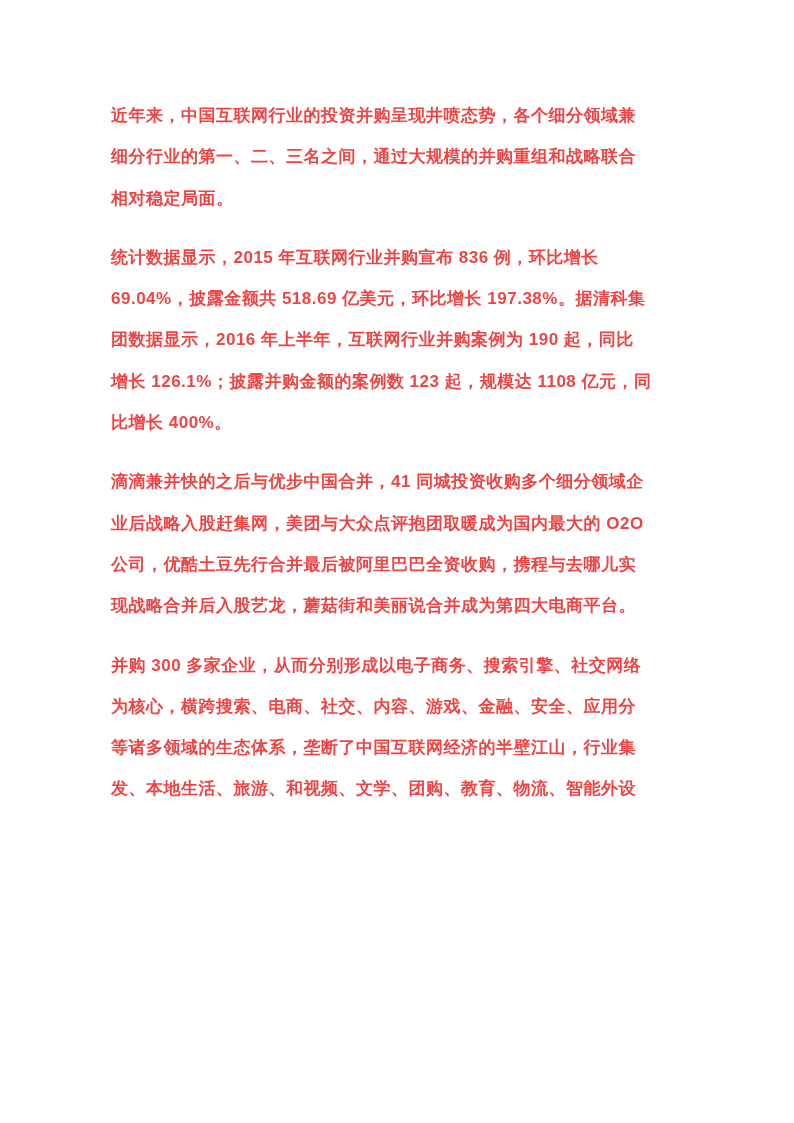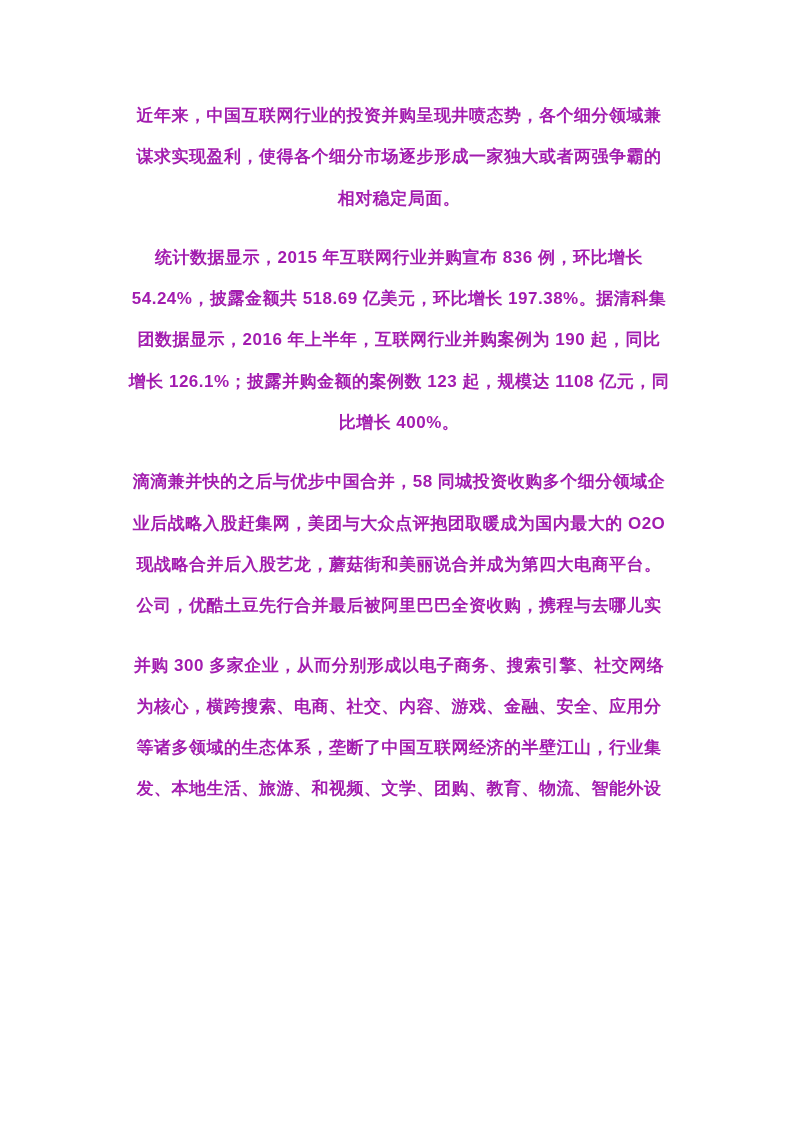--- a/index.html
+++ b/index.html
@@ -10,60 +10,60 @@
   .page {
     position: relative;
     width: 794px;
     height: 1123px;
     background: #ffffff;
     overflow: hidden;
     font-family: "Liberation Sans", "DejaVu Sans", sans-serif;
   }
   .doc-body {
     position: absolute;
-    left: 118px;
+    left: 111px;
     top: 95px;
     width: 562px;
-    color: #a21caf;
+    color: #ef4444;
     font-size: 17px;
     font-weight: 700;
     letter-spacing: 0.5px;
-    text-align: center;
+    text-align: left;
   }
   .para {
     margin: 0 0 18px 0;
     padding: 0;
   }
   .line {
     line-height: 41.3px;
     white-space: nowrap;
   }
 </style>
 </head>
 <body>
 
 <div class="page">
   <div class="doc-body">
       <div class="para">
         <div class="line">近年来，中国互联网行业的投资并购呈现井喷态势，各个细分领域兼</div>
-        <div class="line">谋求实现盈利，使得各个细分市场逐步形成一家独大或者两强争霸的</div>
+        <div class="line">细分行业的第一、二、三名之间，通过大规模的并购重组和战略联合</div>
         <div class="line">相对稳定局面。</div>
       </div>
       <div class="para">
         <div class="line">统计数据显示，2015 年互联网行业并购宣布 836 例，环比增长</div>
-        <div class="line">54.24%，披露金额共 518.69 亿美元，环比增长 197.38%。据清科集</div>
+        <div class="line">69.04%，披露金额共 518.69 亿美元，环比增长 197.38%。据清科集</div>
         <div class="line">团数据显示，2016 年上半年，互联网行业并购案例为 190 起，同比</div>
         <div class="line">增长 126.1%；披露并购金额的案例数 123 起，规模达 1108 亿元，同</div>
         <div class="line">比增长 400%。</div>
       </div>
       <div class="para">
-        <div class="line">滴滴兼并快的之后与优步中国合并，58 同城投资收购多个细分领域企</div>
+        <div class="line">滴滴兼并快的之后与优步中国合并，41 同城投资收购多个细分领域企</div>
         <div class="line">业后战略入股赶集网，美团与大众点评抱团取暖成为国内最大的 O2O</div>
+        <div class="line">公司，优酷土豆先行合并最后被阿里巴巴全资收购，携程与去哪儿实</div>
         <div class="line">现战略合并后入股艺龙，蘑菇街和美丽说合并成为第四大电商平台。</div>
-        <div class="line">公司，优酷土豆先行合并最后被阿里巴巴全资收购，携程与去哪儿实</div>
       </div>
       <div class="para">
         <div class="line">并购 300 多家企业，从而分别形成以电子商务、搜索引擎、社交网络</div>
         <div class="line">为核心，横跨搜索、电商、社交、内容、游戏、金融、安全、应用分</div>
         <div class="line">等诸多领域的生态体系，垄断了中国互联网经济的半壁江山，行业集</div>
         <div class="line">发、本地生活、旅游、和视频、文学、团购、教育、物流、智能外设</div>
       </div>
     </div>
 </div>
 

